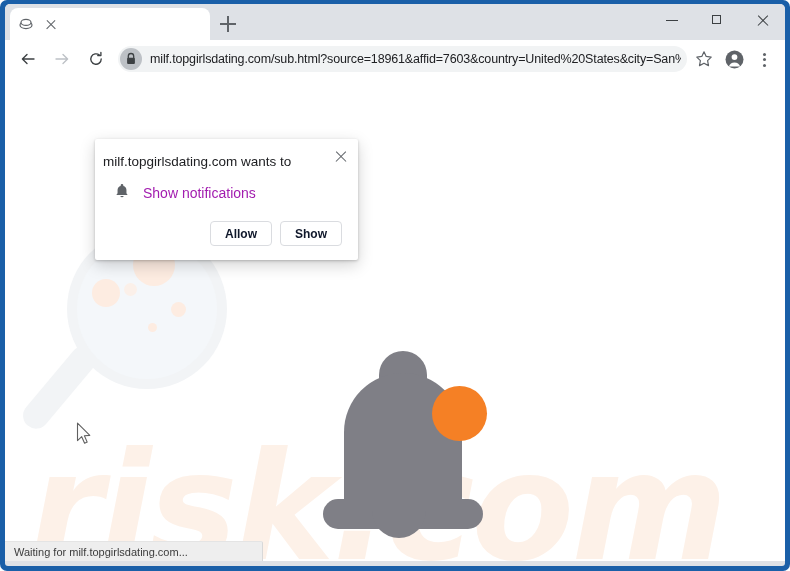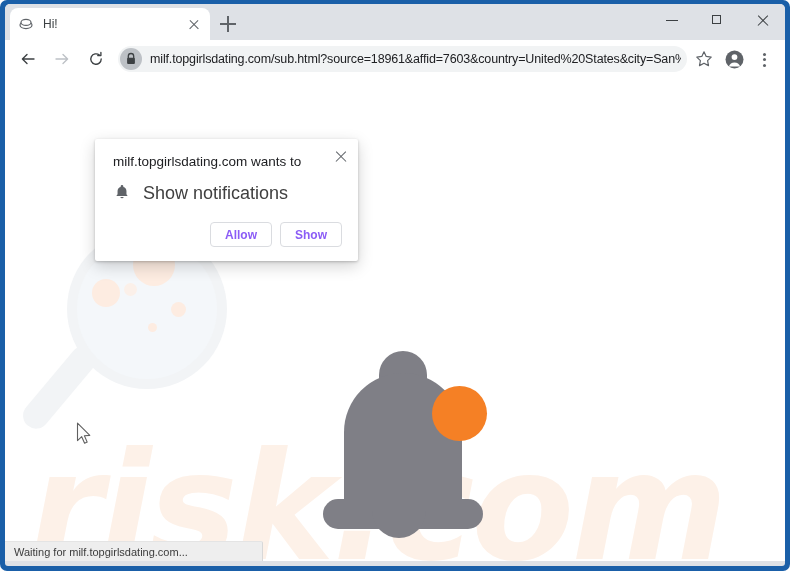--- a/index.html
+++ b/index.html
@@ -340,44 +340,44 @@
     left: 2px; top: 8.5px;
     width: 14px; height: 1.3px;
     background: #5f6368;
   }
   .perm-close::before { transform: rotate(45deg); }
   .perm-close::after  { transform: rotate(-45deg); }
 
   .perm-title {
     font-size: 13.5px;
     color: #202124;
-    padding: 0 18px 0 18px;
+    padding: 0 18px 0 8px;
     line-height: 18px;
   }
   .perm-row {
     display: flex;
     align-items: center;
     padding: 12px 20px 0 20px;
   }
   .perm-row .bell-ico { width: 16px; margin-right: 12px; flex: 0 0 auto; }
-  .perm-row .perm-label { font-size: 18px; color: #404040; }
+  .perm-row .perm-label { font-size: 14px; color: #a21caf; }
 
   .perm-actions {
     display: flex;
     justify-content: flex-end;
     gap: 8px;
     padding: 18px 16px 14px 16px;
   }
   .perm-btn {
     min-width: 54px;
     height: 25px;
     border: 1px solid #dadce0;
     border-radius: 4px;
     background: #ffffff;
-    color: #8b5cf6;
+    color: #0f172a;
     font-size: 12px;
     font-weight: bold;
     font-family: "Liberation Sans", sans-serif;
     display: flex;
     align-items: center;
     justify-content: center;
     padding: 0 14px;
     box-sizing: border-box;
   }
 
@@ -412,21 +412,20 @@
 
     <div class="tabstrip">
 
       <div class="tab">
         <span class="tab-favicon">
           <svg width="16" height="16" viewBox="0 0 16 16">
             <ellipse cx="8" cy="9" rx="6" ry="3.6" fill="none" stroke="#5f6368" stroke-width="1.2"></ellipse>
             <ellipse cx="8" cy="6.4" rx="5" ry="3" fill="#ffffff" stroke="#5f6368" stroke-width="1.2"></ellipse>
           </svg>
         </span>
-        <span class="tab-title">Hi!</span>
         <span class="tab-close"></span>
       </div>
 
       <div class="newtab"></div>
 
       <div class="caption-btns">
         <div class="cap-btn cap-min"></div>
         <div class="cap-btn cap-max"></div>
         <div class="cap-btn cap-close"></div>
       </div>

